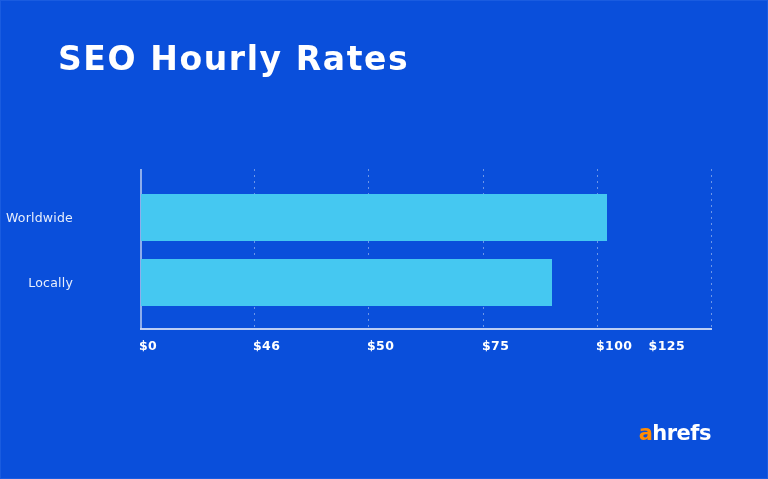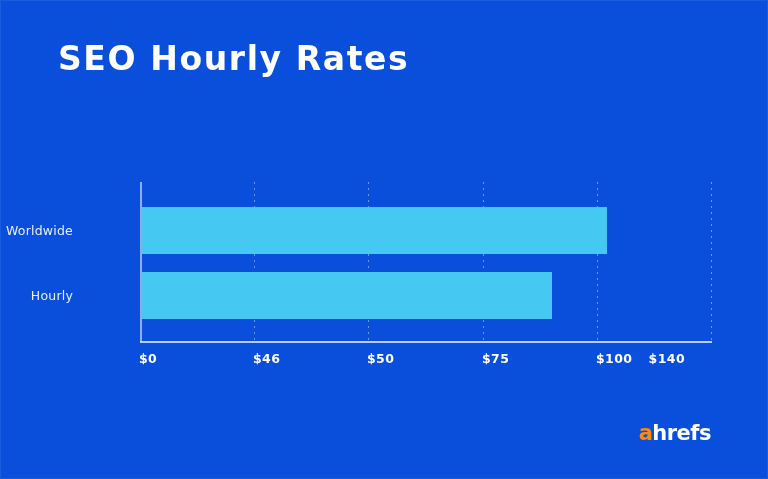--- a/index.html
+++ b/index.html
@@ -36,21 +36,20 @@
     white-space: nowrap;
   }
 
   
   .chart {
     position: absolute;
     left: 0;
     top: 0;
     width: 712px;
     height: 400px;
-    margin-top: 13px;
   }
   .axis-y {
     position: absolute;
     left: 139px;
     top: 168px;
     width: 2px;
     height: 160px;
     background: #b9ccf2;
     opacity: .75;
   }
@@ -149,29 +148,29 @@
         <div class="gridline" style="left: 482px;"></div>
         <div class="gridline" style="left: 596px;"></div>
         <div class="gridline" style="left: 710px;"></div>
       </div>
     <div id="bars">
         <div class="bar" style="top: 193px; height: 47px; width: 466px; background: rgb(69, 200, 241);"></div>
         <div class="bar" style="top: 258px; height: 47px; width: 411px; background: rgb(69, 200, 241);"></div>
       </div>
     <div id="cat-labels">
         <div class="cat-label" style="top: 208.5px;">Worldwide</div>
-        <div class="cat-label" style="top: 273.5px;">Hourly</div>
+        <div class="cat-label" style="top: 273.5px;">Locally</div>
       </div>
     <div id="tick-labels">
         <div class="tick-label" style="left: 138px;">$0</div>
         <div class="tick-label" style="left: 252px;">$46</div>
         <div class="tick-label" style="left: 366px; text-align: right;">$50</div>
         <div class="tick-label" style="left: 481px;">$75</div>
         <div class="tick-label" style="left: 595px;">$100</div>
-        <div class="tick-label" style="left: auto; right: 28px;">$140</div>
+        <div class="tick-label" style="left: auto; right: 28px;">$125</div>
       </div>
 
   </div>
 
   <div class="logo">
     <span class="logo-a">a</span><span class="logo-rest">hrefs</span>
   </div>
 
 </div>
 

